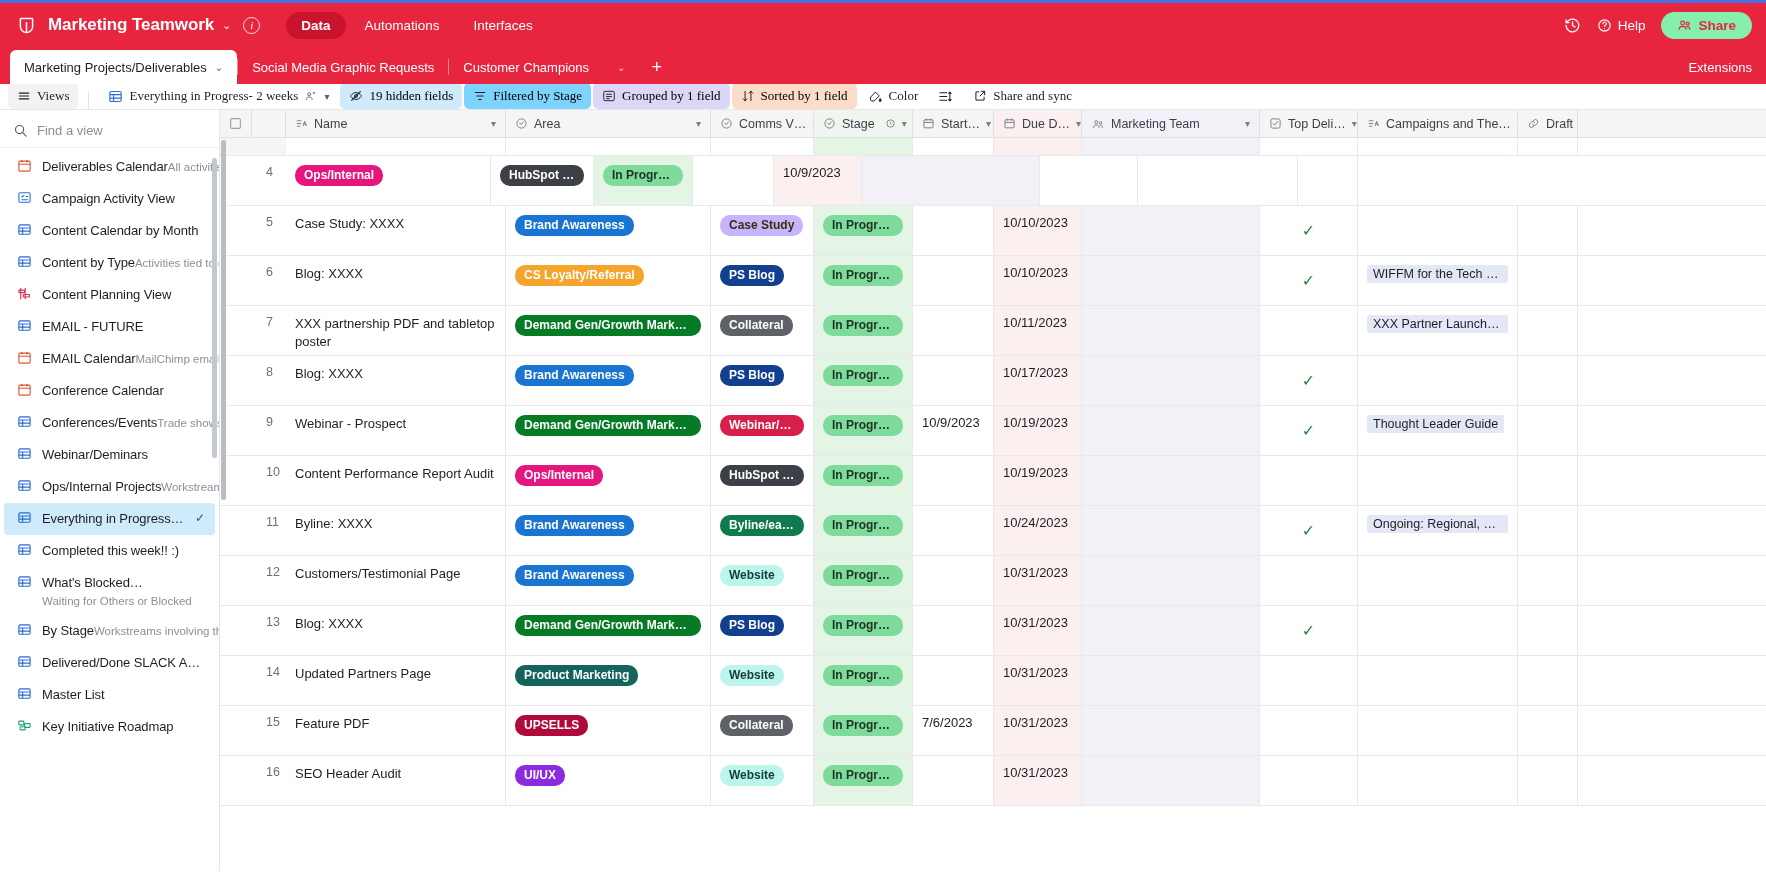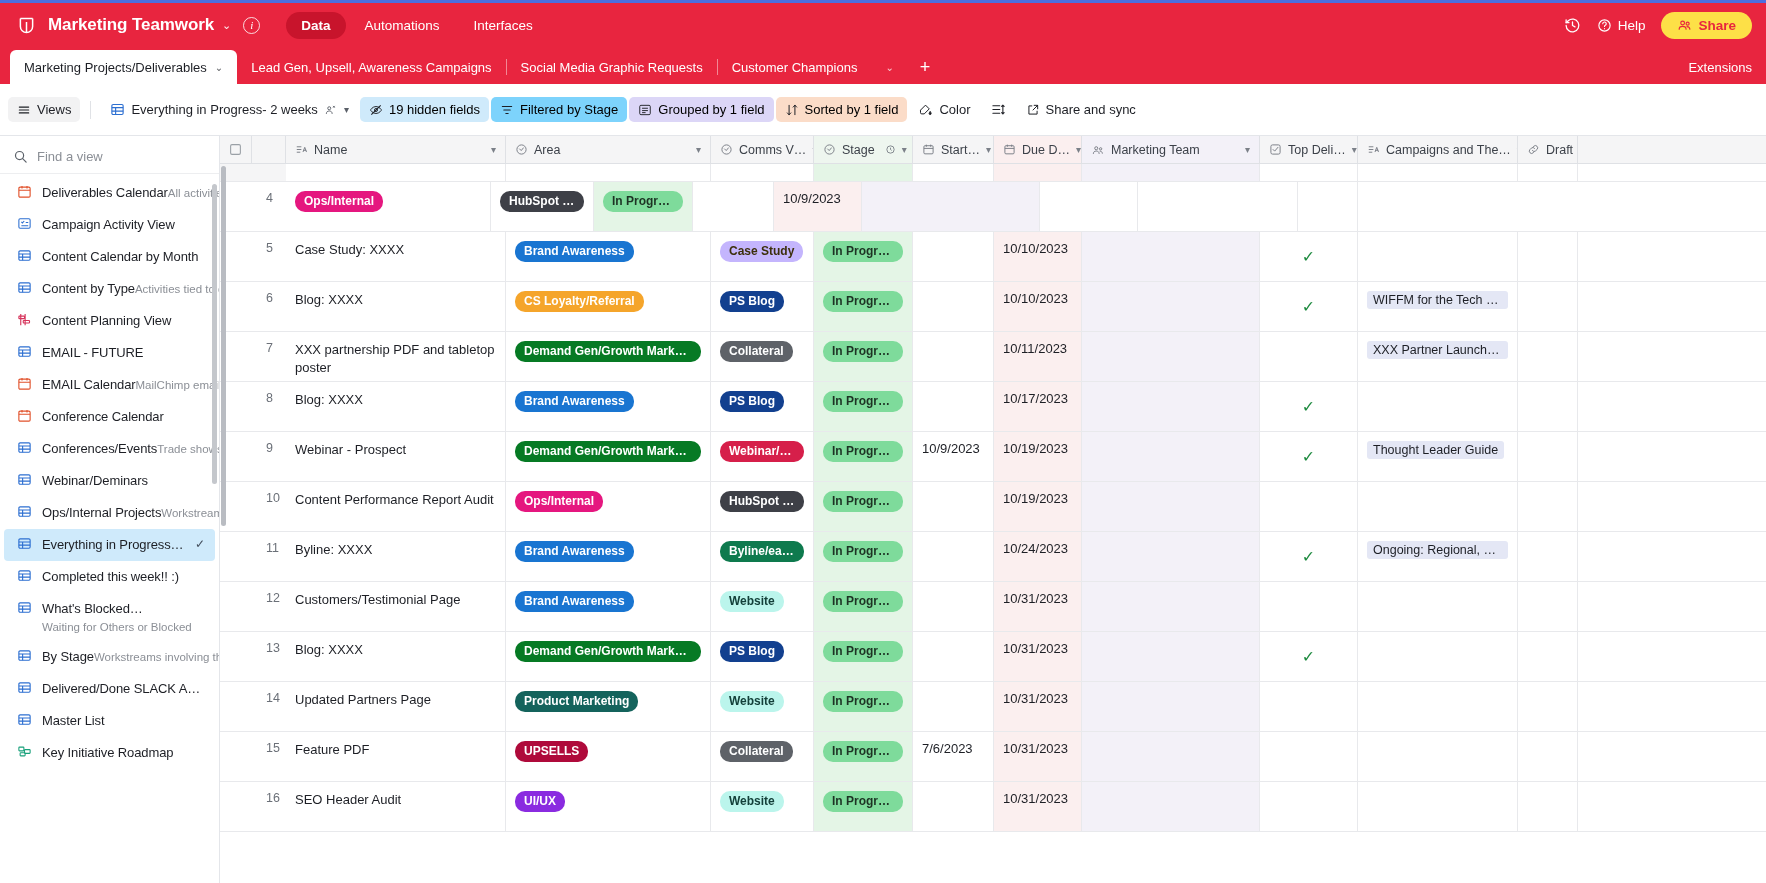--- a/index.html
+++ b/index.html
@@ -41,21 +41,21 @@
   .nav-pills { display:flex; align-items:center; margin-left: 26px; gap: 4px; }
   .nav-pill {
     color:#fff; font-size:13.5px; padding:6px 15px; border-radius:14px;
     font-weight:500; white-space:nowrap;
   }
   .nav-pill.active { background:#C8142C; font-weight:600; }
   .topbar-right { margin-left:auto; display:flex; align-items:center; gap:16px; }
   .tb-ic { color:#fff; display:flex; align-items:center; }
   .help-btn { color:#fff; font-size:13.5px; display:flex; align-items:center; gap:6px; }
   .share-btn {
-    background:#fde047; color:#E8253F; font-size:13.5px; font-weight:600;
+    background:#86efac; color:#E8253F; font-size:13.5px; font-weight:600;
     border-radius:15px; padding:6px 16px; display:flex; align-items:center; gap:6px;
     border:none; cursor:pointer; font-family:inherit;
   }
 
   
   .tabstrip {
     height: 34px; background:#E8253F;
     display:flex; align-items:flex-end; padding-left: 10px;
     position:relative;
   }
@@ -71,22 +71,22 @@
   .tab-sep { width:1px; height:16px; background:rgba(255,255,255,.45); align-self:center; }
   .tab .tchev { font-size:10px; opacity:.75; }
   .tab-plus { color:#fff; font-size:18px; padding: 0 12px; line-height:1; align-self:center; }
   .ext-btn {
     margin-left:auto; color:#fff; font-size:13px; padding:0 14px; align-self:center;
     white-space:nowrap;
   }
 
   
   .toolbar {
-    height: 52px; background:#fff; border-bottom:1px solid #E4E6EA;
-    display:flex; align-items:center; padding: 0 8px; gap: 2px;
+    height: 26px; background:#fff; border-bottom:1px solid #E4E6EA;
+    display:flex; align-items:flex-end; padding: 0 8px; gap: 2px; font-family: Liberation Serif, serif;
   }
   .tbi {
     display:flex; align-items:center; gap:6px;
     font-size:13px; color:#1D1F25; padding: 5px 9px; border-radius:5px;
     white-space:nowrap; cursor:pointer;
   }
   .tbi.grey { background:#F2F2F3; font-weight:500;}
   .tb-div { width:1px; height:18px; background:#E0E2E6; margin:0 8px; }
   .chip { padding:5px 9px; border-radius:5px; font-size:13px; display:flex;
           align-items:center; gap:6px; white-space:nowrap; cursor:pointer; }
@@ -234,23 +234,20 @@
       </span>
       <span>Share</span>
     </button>
   </div>
 </div>
 
 <div class="tabstrip">
   <div class="tab active">
     <span>Marketing Projects/Deliverables</span>
     <span class="tchev">⌄</span>
-  </div>
-  <div class="tab">
-    <span>Lead Gen, Upsell, Awareness Campaigns</span>
   </div>
   <div class="tab-sep"></div>
   <div class="tab">
     <span>Social Media Graphic Requests</span>
   </div>
   <div class="tab-sep"></div>
   <div class="tab">
     <span>Customer Champions</span>
   </div>
   <div class="tab">

